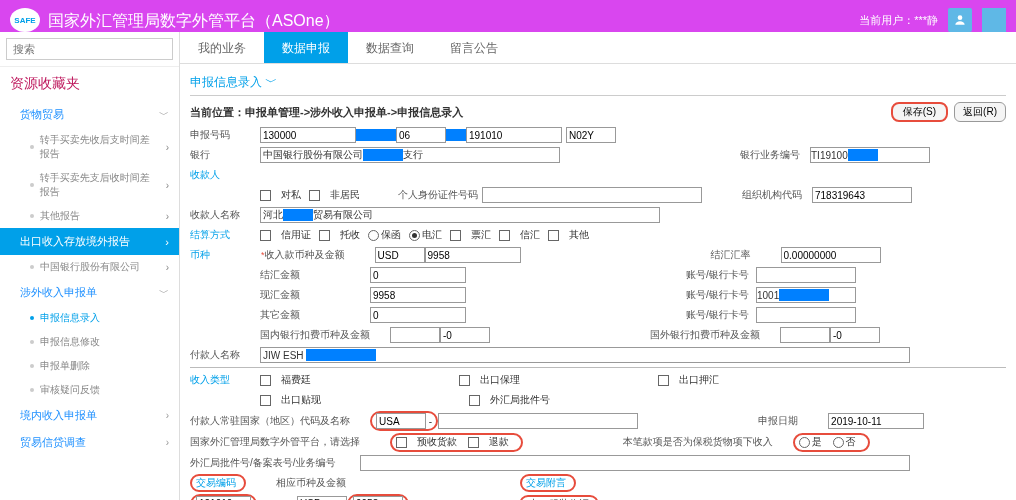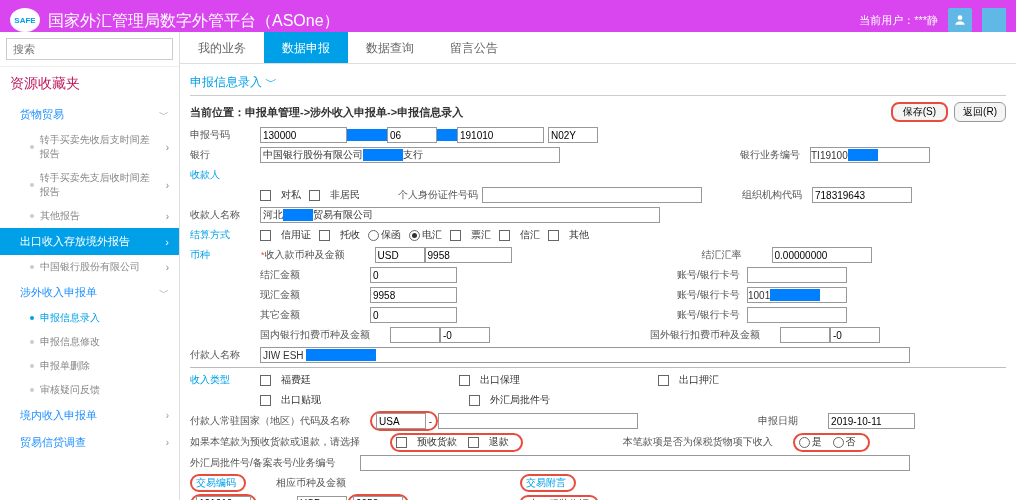--- a/index.html
+++ b/index.html
@@ -32,21 +32,21 @@
 .breadcrumb{font-size:11px;color:#00a0e9}
 .breadcrumb b{color:#333}
 .btn-group{display:flex;gap:6px}
 .btn{border:1px solid #999;background:#f5f5f5;padding:2px 8px;font-size:10px;cursor:pointer;border-radius:6px}
 .btn.circled{border:2px solid #e74c3c;border-radius:8px;padding:1px 10px}
 .form-area{font-size:10px}
 .row{display:flex;align-items:center;margin-bottom:2px;min-height:18px}
 .label{color:#555;min-width:70px;text-align:left;padding-right:4px;white-space:nowrap}
 .label.blue{color:#00a0e9}
 .field{border:1px solid #999;background:#fff;height:16px;font-size:10px;padding:0 2px}
-.field.mid{width:87px}
+.field.mid{width:96px}
 .field.sm{width:50px}
 .field.lg{width:220px}
 .redacted{display:inline-block;background:#0080ff;height:12px;vertical-align:middle}
 .checkbox{display:inline-flex;align-items:center;gap:10px;margin-right:8px}
 .checkbox-box{width:11px;height:11px;border:1px solid #666;display:inline-block;background:#fff}
 .radio{display:inline-flex;align-items:center;gap:2px;margin-right:8px}
 .radio-circle{width:11px;height:11px;border:1px solid #666;border-radius:50%;display:inline-block;background:#fff}
 .radio-circle.checked::after{content:"";display:block;width:5px;height:5px;background:#333;border-radius:50%;margin:2px}
 .circled{border:2px solid #e74c3c;border-radius:12px;padding:0 4px;display:inline-block}
 input.field{outline:none}
@@ -309,21 +309,21 @@
         <div class="row">
           <span class="label" style="min-width:180px">付款人常驻国家（地区）代码及名称</span>
           <span class="circled">
             <input class="field sm" style="border: 1px solid rgb(153, 153, 153);" value="USA"> -
           </span>
           <input class="field lg" style="width: 200px;">
           <span class="label" style="margin-left:120px">申报日期</span>
           <input class="field mid" value="2019-10-11" style="">
         </div>
         <div class="row">
-          <span class="label" style="min-width:200px">如果本笔款为预收货款或退款，请选择</span>
+          <span class="label" style="min-width:200px">国家外汇管理局数字外管平台，请选择</span>
           <span class="circled">
             <span class="checkbox">
                 <span class="checkbox-box"></span>
                 <span>预收货款</span>
               </span>
             <span class="checkbox">
                 <span class="checkbox-box"></span>
                 <span>退款</span>
               </span>
           </span>

